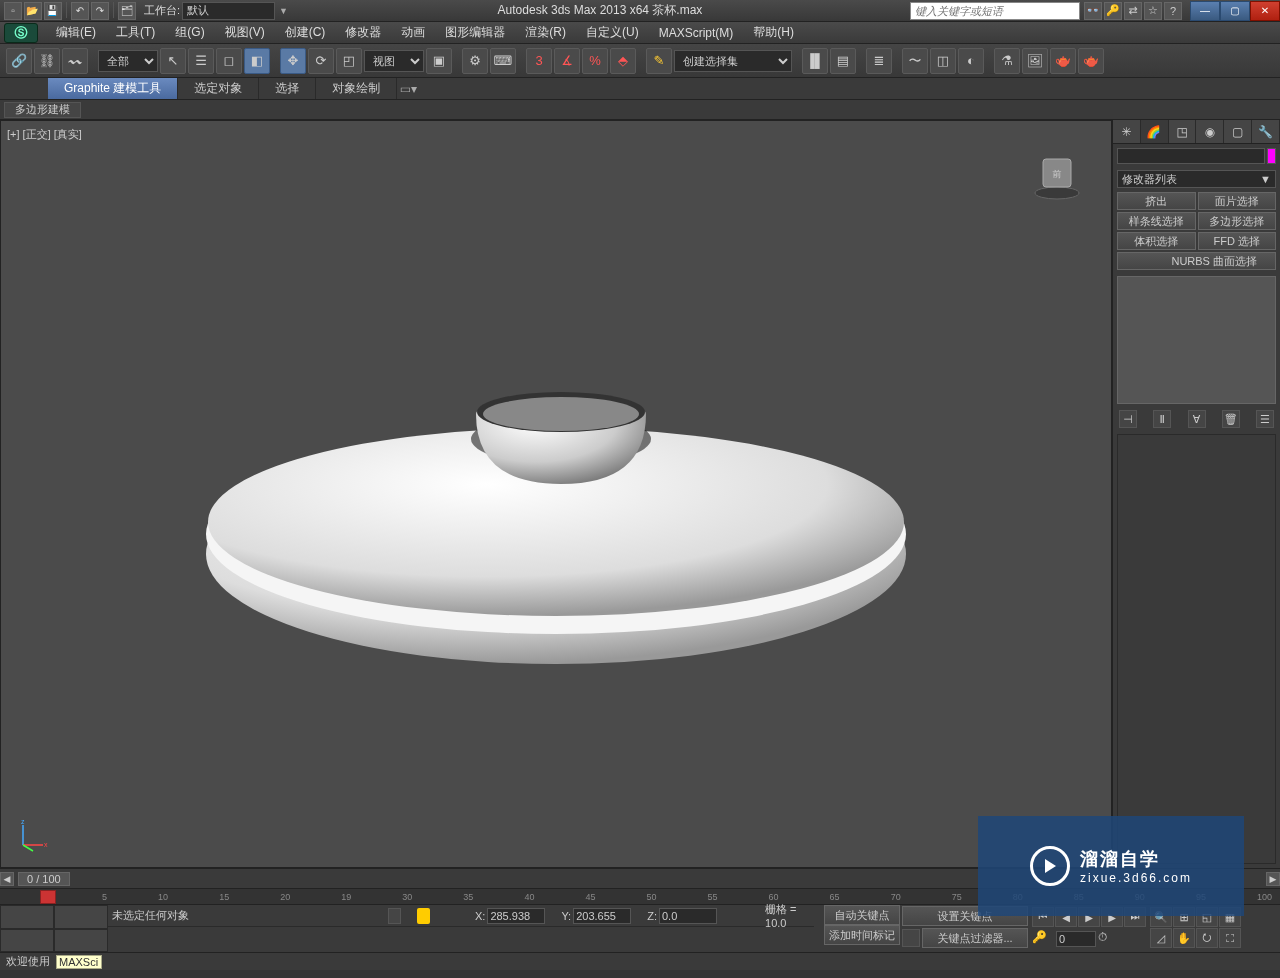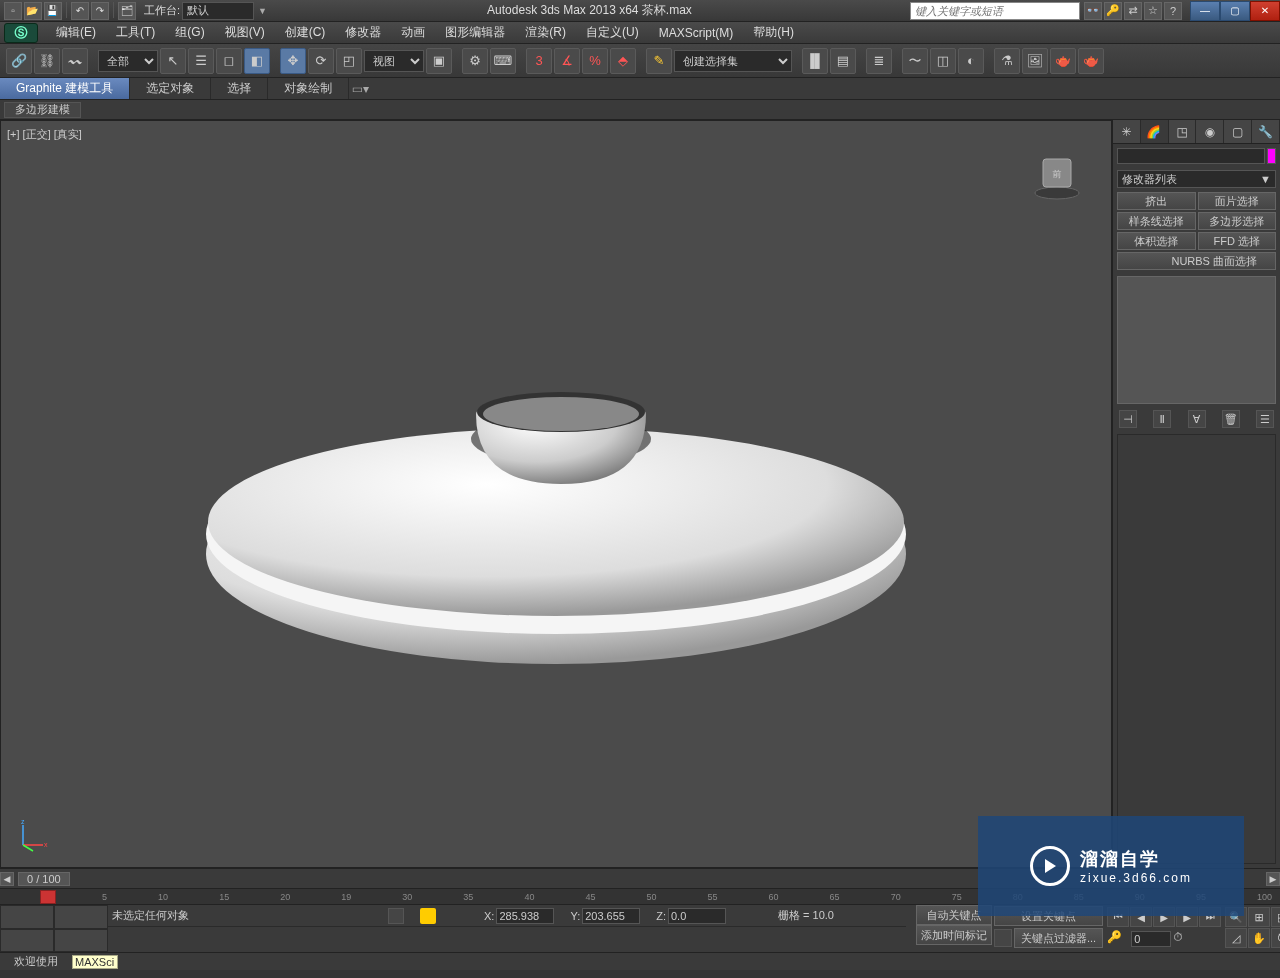--- a/index.html
+++ b/index.html
@@ -5,21 +5,21 @@
 * { box-sizing: border-box; margin: 0; padding: 0; font-family: "Microsoft YaHei", Arial, sans-serif; }
 body { background: #333; color: #ccc; font-size: 12px; width: 1280px; height: 978px; overflow: hidden; position: relative; }
 
 
 .titlebar { height: 22px; background: linear-gradient(#4a4a4a,#383838); display: flex; align-items: center; border-bottom: 1px solid #222; }
 .titlebar .qat { display: flex; gap: 2px; padding: 0 4px; }
 .titlebar .qat .ic { width: 18px; height: 18px; background: #555; border: 1px solid #666; display:flex;align-items:center;justify-content:center;font-size:10px;color:#ddd;}
 .titlebar .sep { width: 1px; height: 16px; background: #555; margin: 0 2px; }
 .titlebar .ws { display: flex; align-items: center; gap: 2px; margin-left: 4px; }
 .titlebar .ws-label { font-size: 11px; color: #ddd; }
-.titlebar .ws-dd { width: 72px; height: 18px; background: #2a2a2a; border: 1px solid #555; font-size: 11px; padding: 0 4px; color: #ccc; }
+.titlebar .ws-dd { width: 93px; height: 18px; background: #2a2a2a; border: 1px solid #555; font-size: 11px; padding: 0 4px; color: #ccc; }
 .titlebar .title-center { flex: 1; text-align: center; font-size: 12px; color: #ddd; }
 .titlebar .search-box { width: 170px; height: 18px; background: #fff; border: 1px solid #888; font-size: 11px; padding: 0 4px; color: #999; font-style: italic; }
 .titlebar .help-ic { display: flex; gap: 2px; padding: 0 4px; }
 .titlebar .help-ic .ic { width: 18px; height: 18px; background: #555; border: 1px solid #666; display:flex;align-items:center;justify-content:center;font-size:11px;}
 .titlebar .win-btns { display: flex; margin-left: 4px; }
 .titlebar .win-btns .wb { width: 30px; height: 20px; display:flex;align-items:center;justify-content:center; background: linear-gradient(#5a7fb0,#3a5a80); border: 1px solid #2a4a70; color: #fff; font-size: 10px; }
 .titlebar .win-btns .wb.close { background: linear-gradient(#d04030,#b02010); border-color: #801000; }
 
 
 .menubar { height: 22px; background: linear-gradient(#4a4a4a,#3a3a3a); display: flex; align-items: center; padding: 0 4px; border-bottom: 1px solid #222; }
@@ -33,21 +33,21 @@
 .maintoolbar .tb-ic.yellow { color: #fc3; }
 .maintoolbar .tb-ic.red { color: #f55; }
 .maintoolbar .tb-dd { height: 22px; background: #2a2a2a; border: 1px solid #555; font-size: 11px; padding: 0 4px; color: #ccc; }
 .maintoolbar .tb-dd.w60 { width: 60px; }
 .maintoolbar .tb-dd.w110 { width: 118px; }
 .maintoolbar .gap { width: 6px; }
 
 
 .ribbon { height: 22px; background: #3a3a3a; display: flex; align-items: stretch; border-bottom: 1px solid #222; }
 .ribbon .rtab { padding: 0 16px; font-size: 12px; color: #ccc; display:flex;align-items:center; border-right: 1px solid #2a2a2a; }
-.ribbon .rtab.active { background: linear-gradient(#6a8abf,#4a6a9f); color: #fff; }
+.ribbon .rtab.active { background: linear-gradient(#6a8abf,#4a6a9f); color: #fff; margin-left: 48px; }
 .ribbon .rexp { width: 22px; display:flex;align-items:center;justify-content:center;color:#aaa;}
 
 
 .subribbon { height: 20px; background: #3a3a3a; display: flex; align-items: center; padding: 0 4px; border-bottom: 1px solid #222; }
 .subribbon .srd { padding: 0 10px; font-size: 11px; color: #ccc; background: #454545; border: 1px solid #555; height: 16px; display:flex;align-items:center;}
 
 
 .content { display: flex; height: 748px; }
 .viewport { flex: 1; background: #4b4b4b; position: relative; border: 1px solid #222; }
 .viewport .vp-label { position: absolute; top: 6px; left: 6px; font-size: 11px; color: #ccc; }
@@ -91,33 +91,33 @@
 .status .mid { flex: 1; display: flex; flex-direction: column; }
 .status .mid .srow { height: 22px; display: flex; align-items: center; padding: 0 4px; gap: 16px; font-size: 11px; border-bottom: 1px solid #2a2a2a; }
 .status .mid .srow .sel-txt { flex: 0 0 260px; color: #ccc; }
 .status .mid .srow .lock { width: 16px; height: 16px; background: #ffcc00; border-radius: 2px; }
 .status .mid .srow .coord { display: flex; align-items: center; gap: 2px; }
 .status .mid .srow .coord input { width: 58px; height: 16px; background: #2a2a2a; border: 1px solid #555; font-size: 11px; padding: 0 2px; color: #ccc; }
 .status .mid .srow .grid { color: #ccc; }
 .status .mid .srow .hint { color: #aaa; flex: 1; }
 .status .mid .srow .addtime { color: #6cf; text-decoration: underline; }
 .status .mid .srow .mic { width: 18px; height: 18px; background: #454545; border: 1px solid #555; }
-.status .right { width: 364px; display: flex; margin-left: 10px; }
+.status .right { width: 456px; display: flex; margin-left: 10px; }
 .status .right .col { display: flex; flex-direction: column; }
 .status .right .keybtn { height: 20px; background: linear-gradient(#555,#454545); border: 1px solid #666; font-size: 11px; color: #ccc; padding: 0 6px; display:flex;align-items:center;justify-content:center; white-space:nowrap;}
 .status .right .keyrow { display: flex; align-items: center; gap: 2px; padding: 1px 2px; }
 .status .right .trans { display: flex; gap: 1px; padding: 2px; }
 .status .right .trans .tb { width: 22px; height: 20px; background: #454545; border: 1px solid #555; display:flex;align-items:center;justify-content:center;font-size:10px;}
 .status .right .nav { display: grid; grid-template-columns: repeat(4, 22px); grid-template-rows: repeat(2, 20px); gap: 1px; padding: 2px; }
 .status .right .nav .nb { background: #454545; border: 1px solid #555; display:flex;align-items:center;justify-content:center;font-size:11px;}
 .status .right .curframe { width: 40px; height: 16px; background: #2a2a2a; border: 1px solid #555; font-size: 11px; padding: 0 2px; color: #ccc; }
 
 
 .maxscript { height: 18px; background: #3a3a3a; border-top: 1px solid #222; display: flex; align-items: center; font-size: 11px; }
-.maxscript .welcome { padding: 0 14px; color: #ccc; text-align: center; }
+.maxscript .welcome { padding: 0 6px; color: #ccc; text-align: center; }
 .maxscript .mx { width: 46px; background: #ffffcc; color: #333; border: 1px solid #aa8; padding: 0 2px; }
 
 
 .watermark { position: absolute; right: 36px; bottom: 62px; width: 266px; height: 100px; background: rgba(30,70,120,0.85); display: flex; align-items: center; justify-content: center; gap: 10px; color: #fff; }
 .watermark .play { width: 40px; height: 40px; border: 3px solid #fff; border-radius: 50%; display:flex;align-items:center;justify-content:center;}
 .watermark .txt { display: flex; flex-direction: column; }
 .watermark .txt .big { font-size: 18px; font-weight: bold; letter-spacing: 2px; }
 .watermark .txt .small { font-size: 12px; letter-spacing: 2px; }
 
 svg { display: block; }

